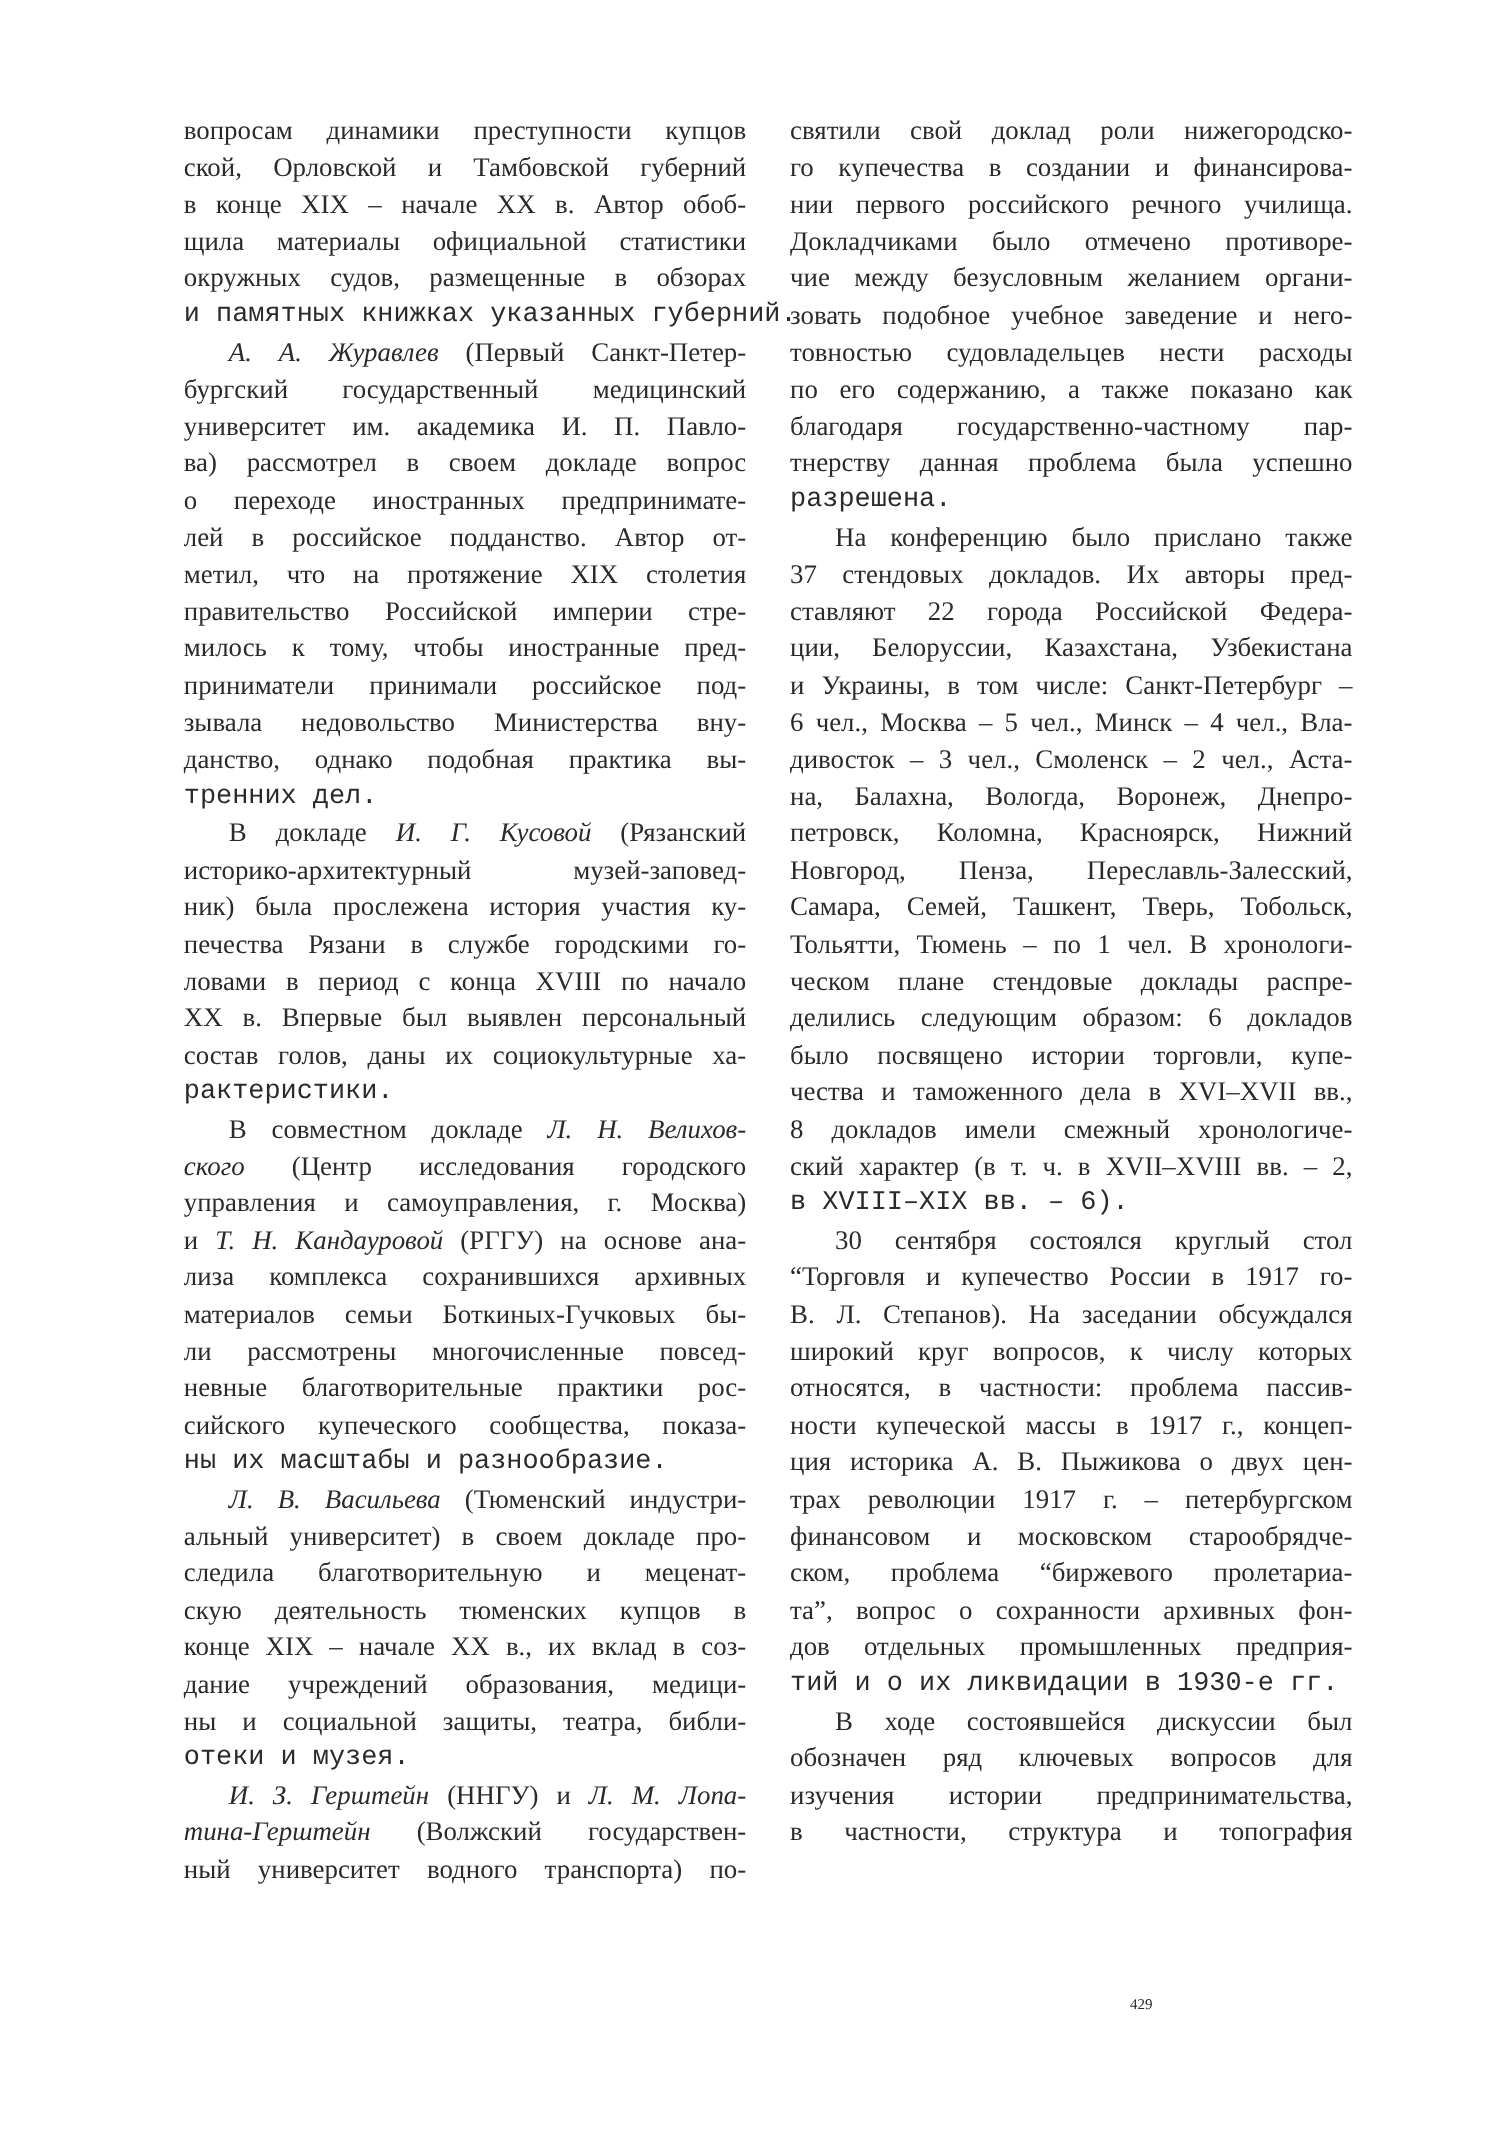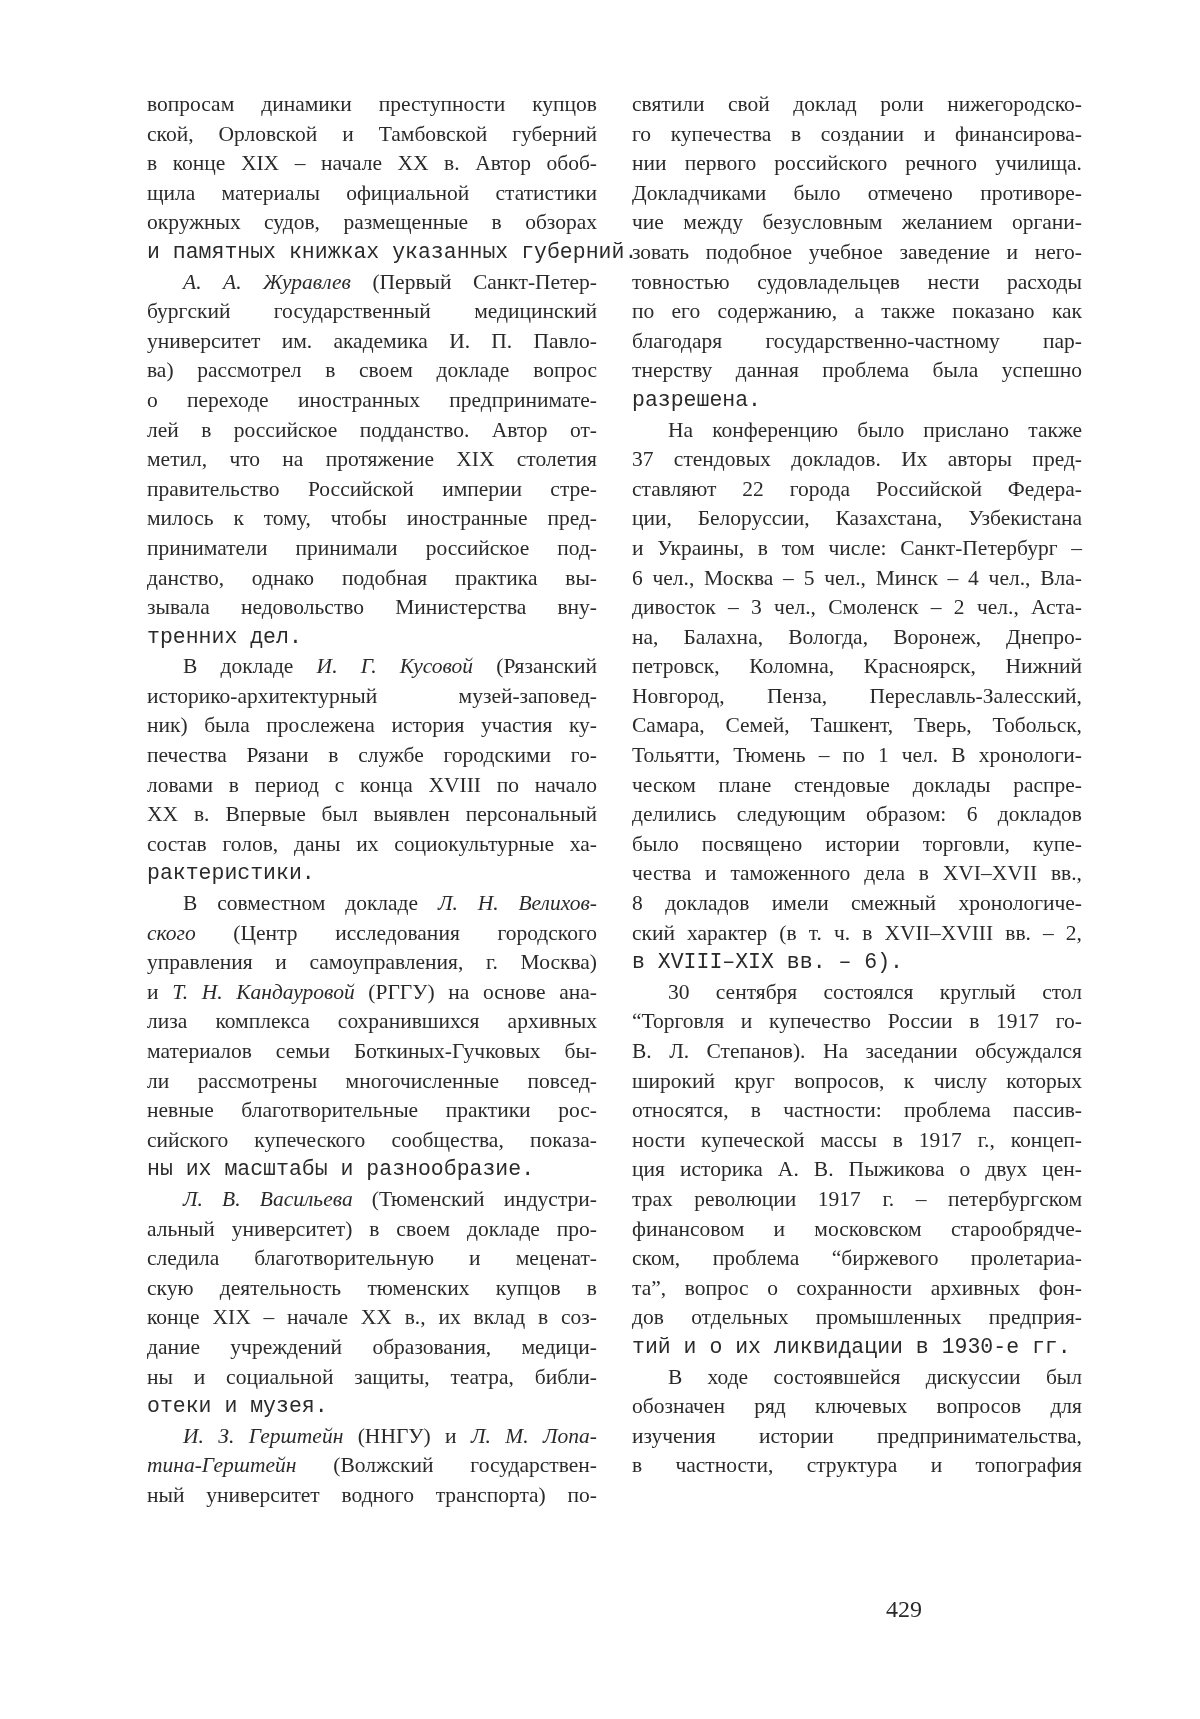--- a/index.html
+++ b/index.html
@@ -16,21 +16,21 @@
     display: block; height: 29.6px; line-height: 29.6px;
     white-space: nowrap; text-align: justify; text-align-last: justify;
     overflow: visible;
   }
   .ln.last { text-align-last: left; font-family: Liberation Mono, monospace; }
   .ln.indent { padding-left: 36px; }
   .ln span.it { font-style: italic; margin-top: 33px; }
   .page-number {
     position: absolute; top: 1596px; right: 118px;
     font-family: "Liberation Serif", "DejaVu Serif", serif;
-    font-size: 24px; color: #2a2a2a; text-align: center;
+    font-size: 12px; color: #2a2a2a; text-align: center;
   }
 </style>
 </head>
 <body>
 
 <div class="page">
   <div class="col col-left" id="col-left">
       <span class="ln"><span>вопросам динамики преступности купцов</span></span>
       <span class="ln"><span>ской, Орловской и Тамбовской губерний</span></span>
       <span class="ln"><span>в конце XIX – начале XX в. Автор обоб-</span></span>
@@ -40,22 +40,22 @@
       <span class="ln indent"><span class="it">А. А. Журавлев</span><span> (Первый Санкт-Петер-</span></span>
       <span class="ln"><span>бургский государственный медицинский</span></span>
       <span class="ln"><span>университет им. академика И. П. Павло-</span></span>
       <span class="ln"><span>ва) рассмотрел в своем докладе вопрос</span></span>
       <span class="ln"><span>о переходе иностранных предпринимате-</span></span>
       <span class="ln"><span>лей в российское подданство. Автор от-</span></span>
       <span class="ln"><span>метил, что на протяжение XIX столетия</span></span>
       <span class="ln"><span>правительство Российской империи стре-</span></span>
       <span class="ln"><span>милось к тому, чтобы иностранные пред-</span></span>
       <span class="ln"><span>приниматели принимали российское под-</span></span>
+      <span class="ln"><span>зывала недовольство Министерства вну-</span></span>
       <span class="ln"><span>данство, однако подобная практика вы-</span></span>
-      <span class="ln"><span>зывала недовольство Министерства вну-</span></span>
       <span class="ln last"><span>тренних дел.</span></span>
       <span class="ln indent"><span>В докладе </span><span class="it">И. Г. Кусовой</span><span> (Рязанский</span></span>
       <span class="ln"><span>историко-архитектурный музей-заповед-</span></span>
       <span class="ln"><span>ник) была прослежена история участия ку-</span></span>
       <span class="ln"><span>печества Рязани в службе городскими го-</span></span>
       <span class="ln"><span>ловами в период с конца XVIII по начало</span></span>
       <span class="ln"><span>XX в. Впервые был выявлен персональный</span></span>
       <span class="ln"><span>состав голов, даны их социокультурные ха-</span></span>
       <span class="ln last"><span>рактеристики.</span></span>
       <span class="ln indent"><span>В совместном докладе </span><span class="it">Л. Н. Велихов-</span></span>

